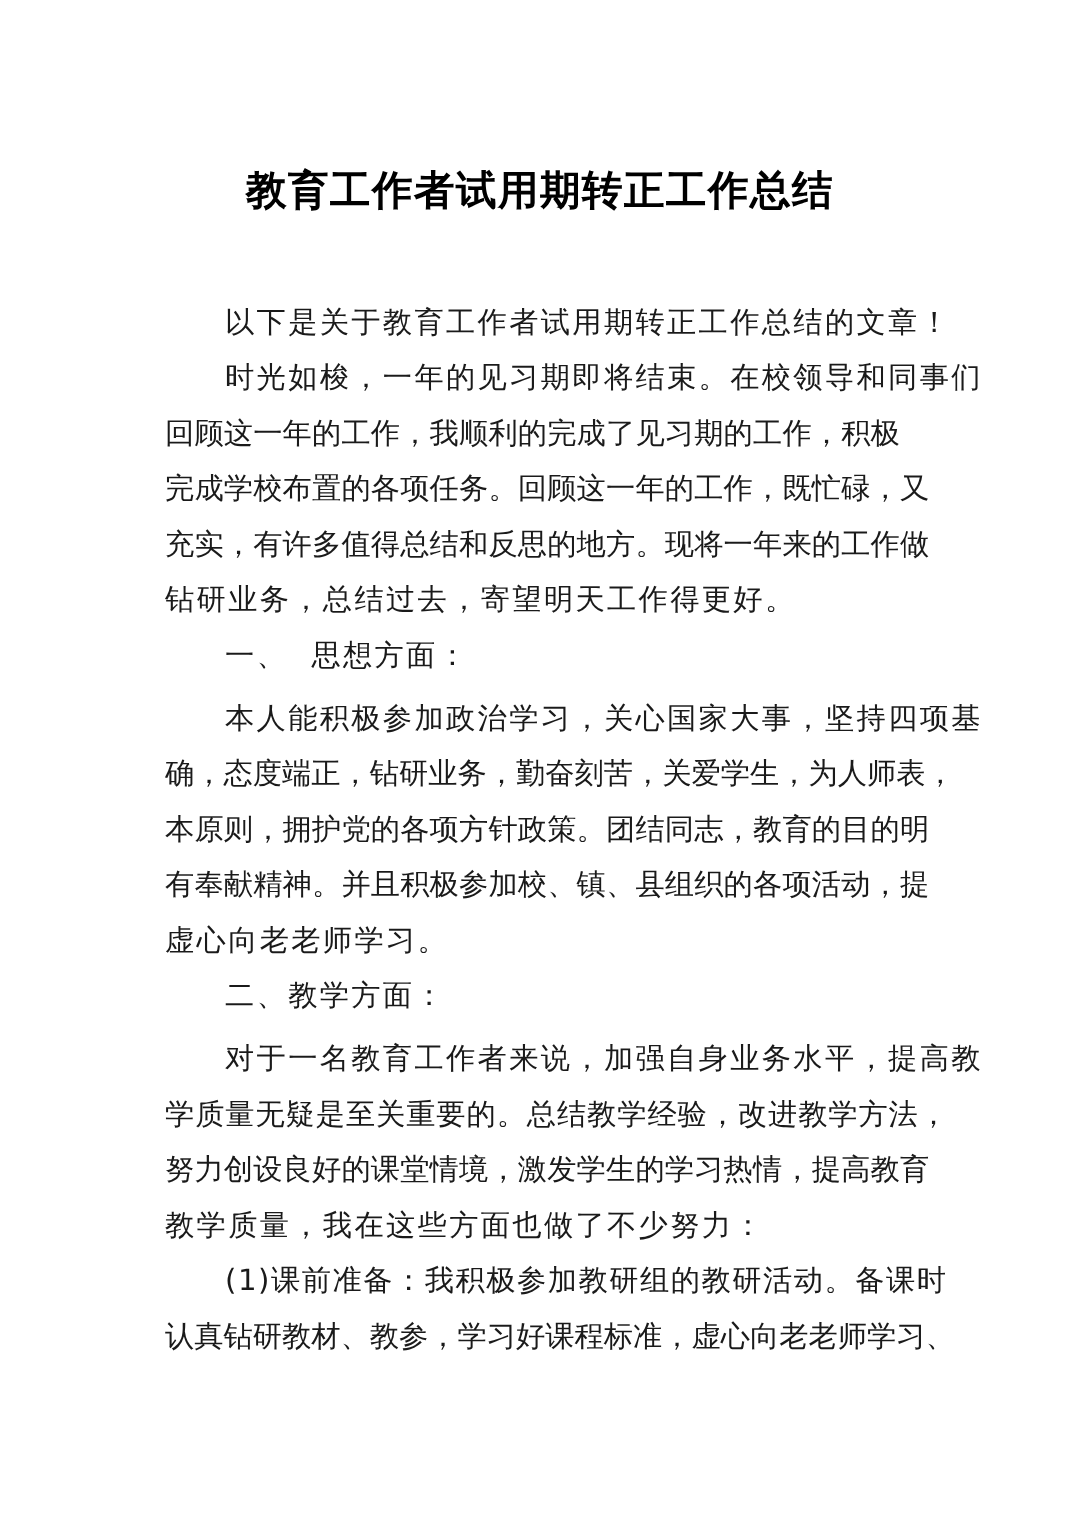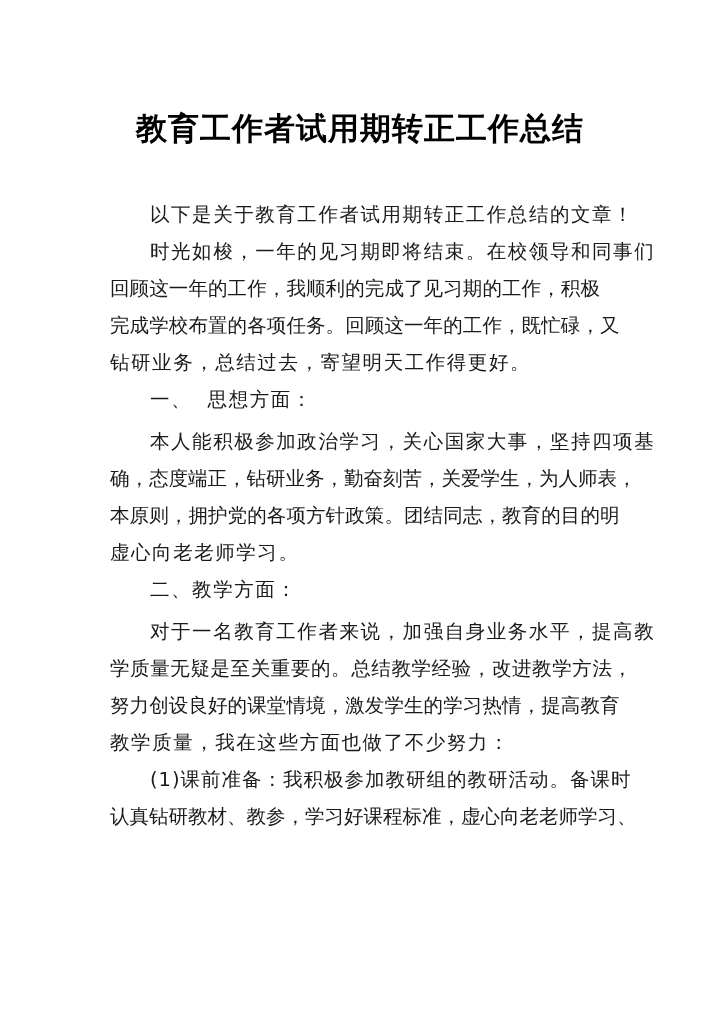--- a/index.html
+++ b/index.html
@@ -22,21 +22,21 @@
       width: 720px;
       height: 1017px;
       background: #ffffff;
     }
     .title {
       position: absolute;
       left: 0;
       top: 110px;
       width: 720px;
       text-align: center;
-      font-size: 31px;
+      font-size: 27px;
       font-weight: bold;
       letter-spacing: 1px;
       line-height: 36px;
       color: #000000;
       margin: 0;
     }
     .body-text {
       position: absolute;
       left: 110px;
       top: 196px;
@@ -65,26 +65,28 @@
 <body>
 
 <div class="page">
   <h1 class="title">教育工作者试用期转正工作总结</h1>
 
   <div class="body-text">
     <span class="line indent">以下是关于教育工作者试用期转正工作总结的文章！</span>
     <span class="line indent">时光如梭，一年的见习期即将结束。在校领导和同事们</span>
     <span class="line" style="letter-spacing:0.1px">回顾这一年的工作，我顺利的完成了见习期的工作，积极</span>
     <span class="line" style="letter-spacing:0.1px">完成学校布置的各项任务。回顾这一年的工作，既忙碌，又</span>
+    <span class="line" style="letter-spacing:0.1px">充实，有许多值得总结和反思的地方。现将一年来的工作做</span>
     <span class="line">钻研业务，总结过去，寄望明天工作得更好。</span>
     <span class="line heading-line" style="white-space:pre">一、  思想方面：</span>
     <div class="gap-small"></div>
     <span class="line indent">本人能积极参加政治学习，关心国家大事，坚持四项基</span>
     <span class="line" style="letter-spacing:0px">确，态度端正，钻研业务，勤奋刻苦，关爱学生，为人师表，</span>
     <span class="line" style="letter-spacing:0.1px">本原则，拥护党的各项方针政策。团结同志，教育的目的明</span>
+    <span class="line" style="letter-spacing:0.1px">有奉献精神。并且积极参加校、镇、县组织的各项活动，提</span>
     <span class="line">虚心向老老师学习。</span>
     <span class="line heading-line">二、教学方面：</span>
     <div class="gap-small"></div>
     <span class="line indent">对于一名教育工作者来说，加强自身业务水平，提高教</span>
     <span class="line" style="letter-spacing:0.6px">学质量无疑是至关重要的。总结教学经验，改进教学方法，</span>
     <span class="line" style="letter-spacing:0.1px">努力创设良好的课堂情境，激发学生的学习热情，提高教育</span>
     <span class="line">教学质量，我在这些方面也做了不少努力：</span>
     <span class="line indent" style="letter-spacing:1px">(1)课前准备：我积极参加教研组的教研活动。备课时</span>
     <span class="line" style="letter-spacing:0px">认真钻研教材、教参，学习好课程标准，虚心向老老师学习、</span>
   </div>

